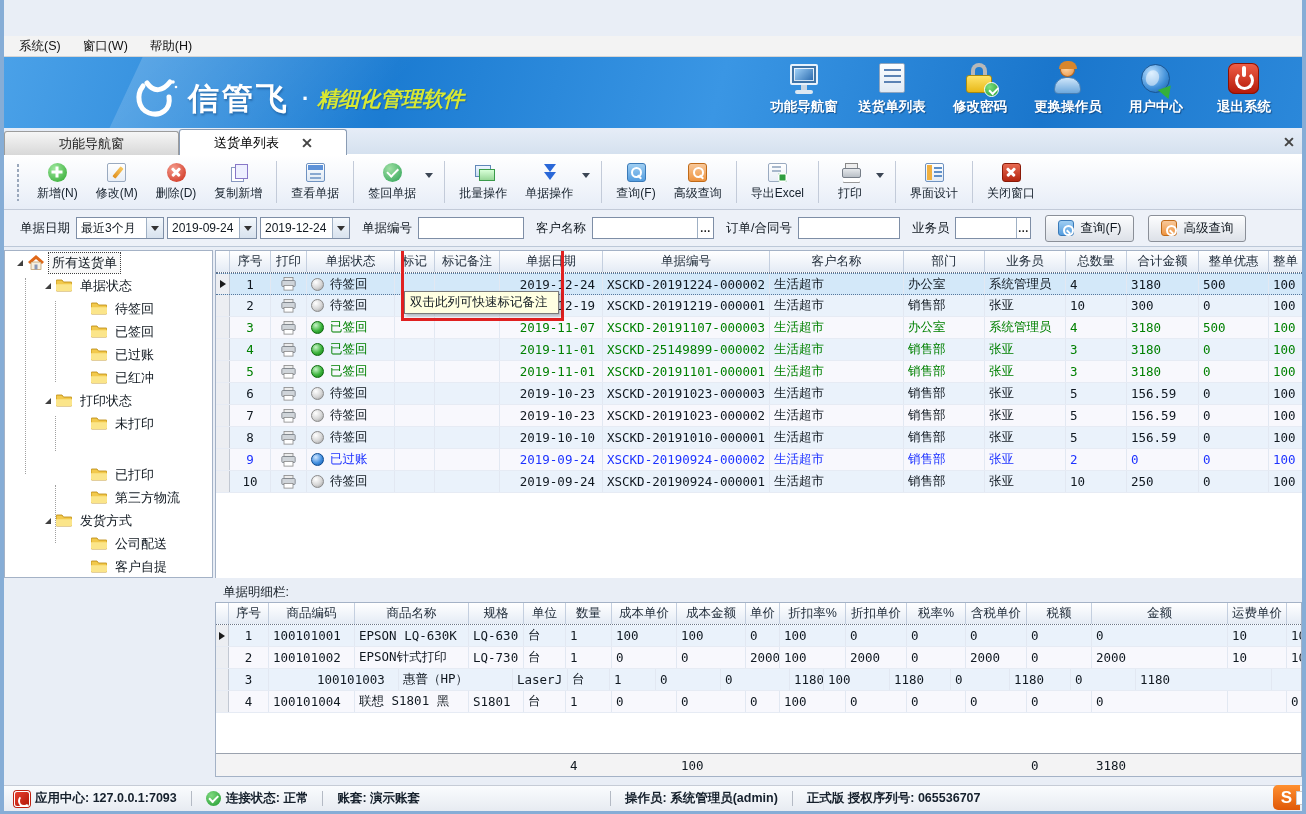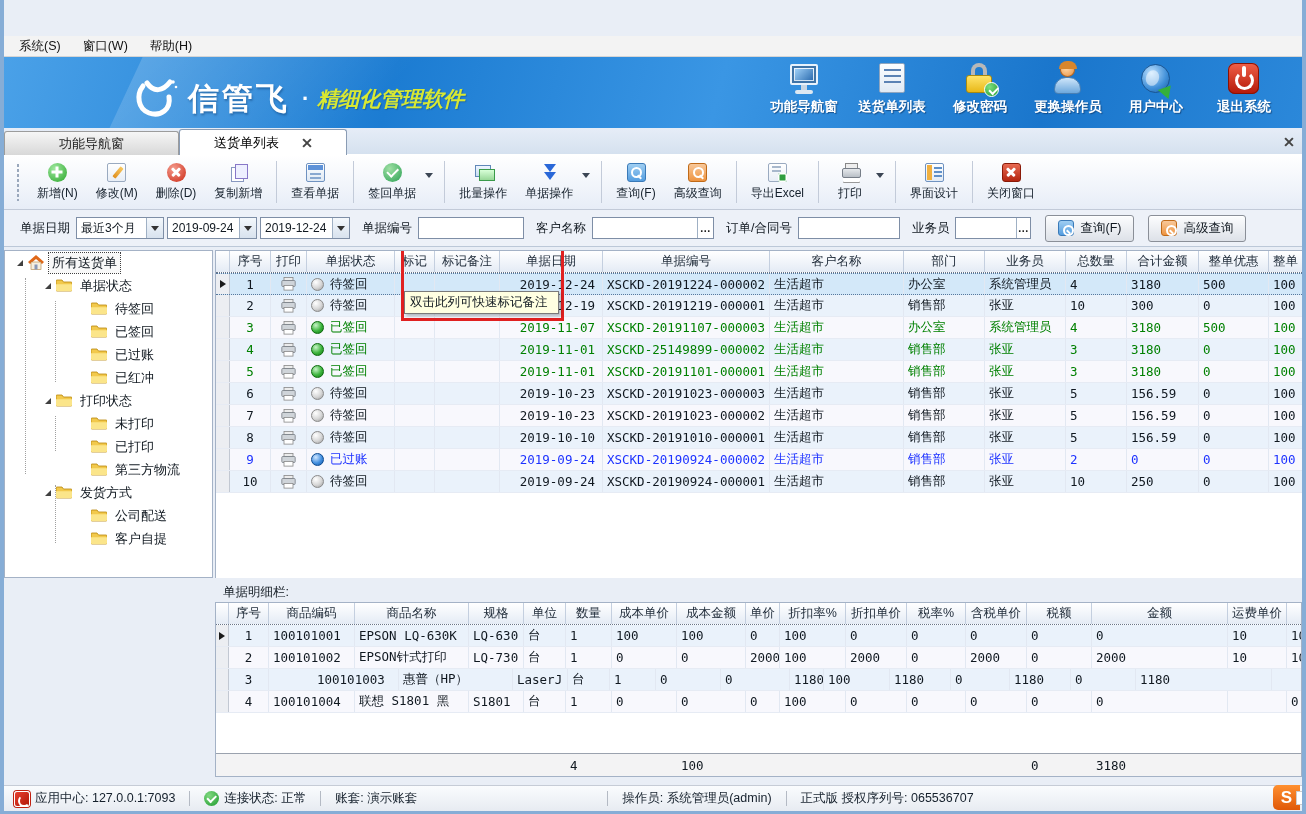--- a/index.html
+++ b/index.html
@@ -180,21 +180,21 @@
 
 
 .detail-title { position:absolute; left:219px; top:584px; font-size:12.5px; color:#101820; }
 .dgrid { position:absolute; left:211px; top:602px; width:1087px; height:175px; background:#fff; border:1px solid #a4b2c6; overflow:hidden; }
 .d-filler { height:40px; }
 .d-totals { display:flex; height:24px; background:#f3f3f4; border-top:1px solid #9aa2ae; }
 .d-totals .g-cell { border-right:none; background:transparent; }
 
 
 .statusbar { position:absolute; left:0; top:785px; width:1298px; height:26px; background:linear-gradient(#fafcfe,#e7ebf1);
-  border-top:1px solid #c6ccd6; display:flex; align-items:center; padding:0 10px; font-size:12.5px; color:#15202c; }
+  border-top:1px solid #c6ccd6; display:flex; align-items:center; padding:0 10px; font-size:12.5px; color:#15202c;font-weight:bold; }
 .sb-sep { width:1px; height:15px; background:#b4bac4; margin:0 14px; }
 .sb-item { display:flex; align-items:center; gap:5px; white-space:nowrap; }
 .sb-appicon { width:16px; height:16px; border-radius:3px; background:linear-gradient(135deg,#e84030,#b01808); position:relative; border:1px solid #fff; box-shadow:0 0 0 1px #c02010; }
 .sb-appicon::after { content:""; position:absolute; left:3px; top:3px; width:8px; height:8px; border:2px solid #fff; border-top-color:transparent; border-right-color:transparent; border-radius:50% 0 50% 50%; }
 .sb-ok { width:15px; height:15px; border-radius:50%; background:radial-gradient(circle at 35% 30%,#7fd87f,#1d9a2d); position:relative; }
 .sb-ok::after { content:""; position:absolute; left:3px; top:3.5px; width:7px; height:3.5px; border-left:2px solid #fff; border-bottom:2px solid #fff; transform:rotate(-45deg); }
 .sogou { position:absolute; right:2px; bottom:1px; width:27px; height:25px; border-radius:5px 0 0 5px; background:linear-gradient(#ff9030,#e céc);
   background:linear-gradient(#ff9030,#e05808); color:#fff; font-weight:bold; font-size:17px; display:flex; align-items:center; justify-content:center; z-index:9; }
 .sogou::after { content:""; position:absolute; right:-6px; top:6px; width:8px; height:12px; background:#fff; border:1px solid #ccc; }
 </style>
@@ -474,21 +474,21 @@
         </div>
         <div class="trow" style="padding-left: 86px;">
           <span class="ticon">
             <svg width="16" height="13" viewBox="0 0 16 13">
               <path d="M0 2 Q0 1 1 1 L6 1 L7.5 3 L15 3 Q16 3 16 4 L16 11 Q16 12 15 12 L1 12 Q0 12 0 11 Z" fill="#f2c94c" stroke="#b8860b" stroke-width="0.8"></path>
               <path d="M0 5.2 L16 5.2 L16 11 Q16 12 15 12 L1 12 Q0 12 0 11 Z" fill="#fbe58a"></path>
             </svg>
           </span>
           <span class="tlabel">未打印</span>
         </div>
-        <div class="trow" style="padding-left: 86px;">
+        <div class="trow" style="padding-left: 86px; margin-top: 28px;">
           <span class="ticon">
             <svg width="16" height="13" viewBox="0 0 16 13">
               <path d="M0 2 Q0 1 1 1 L6 1 L7.5 3 L15 3 Q16 3 16 4 L16 11 Q16 12 15 12 L1 12 Q0 12 0 11 Z" fill="#f2c94c" stroke="#b8860b" stroke-width="0.8"></path>
               <path d="M0 5.2 L16 5.2 L16 11 Q16 12 15 12 L1 12 Q0 12 0 11 Z" fill="#fbe58a"></path>
             </svg>
           </span>
           <span class="tlabel">已打印</span>
         </div>
         <div class="trow" style="padding-left: 86px;">
           <span class="ticon">

